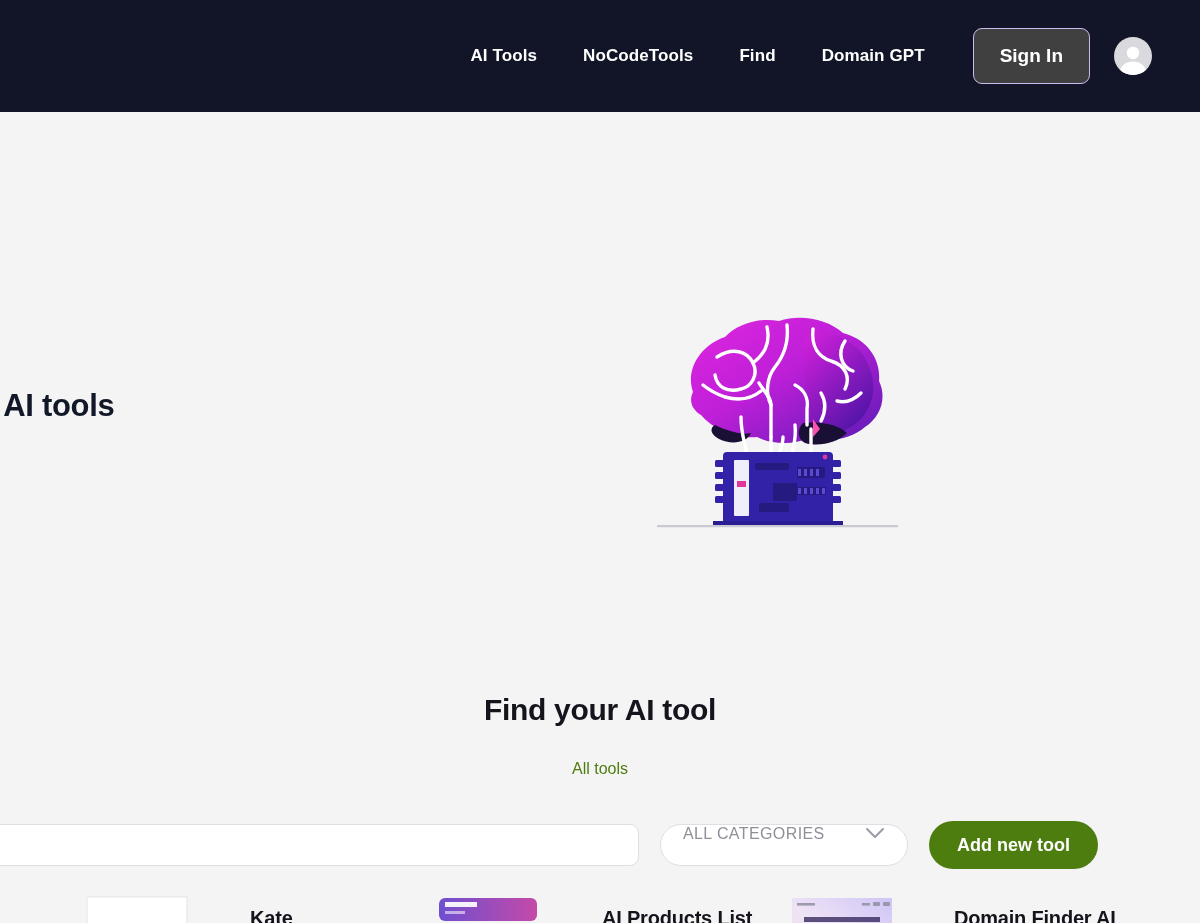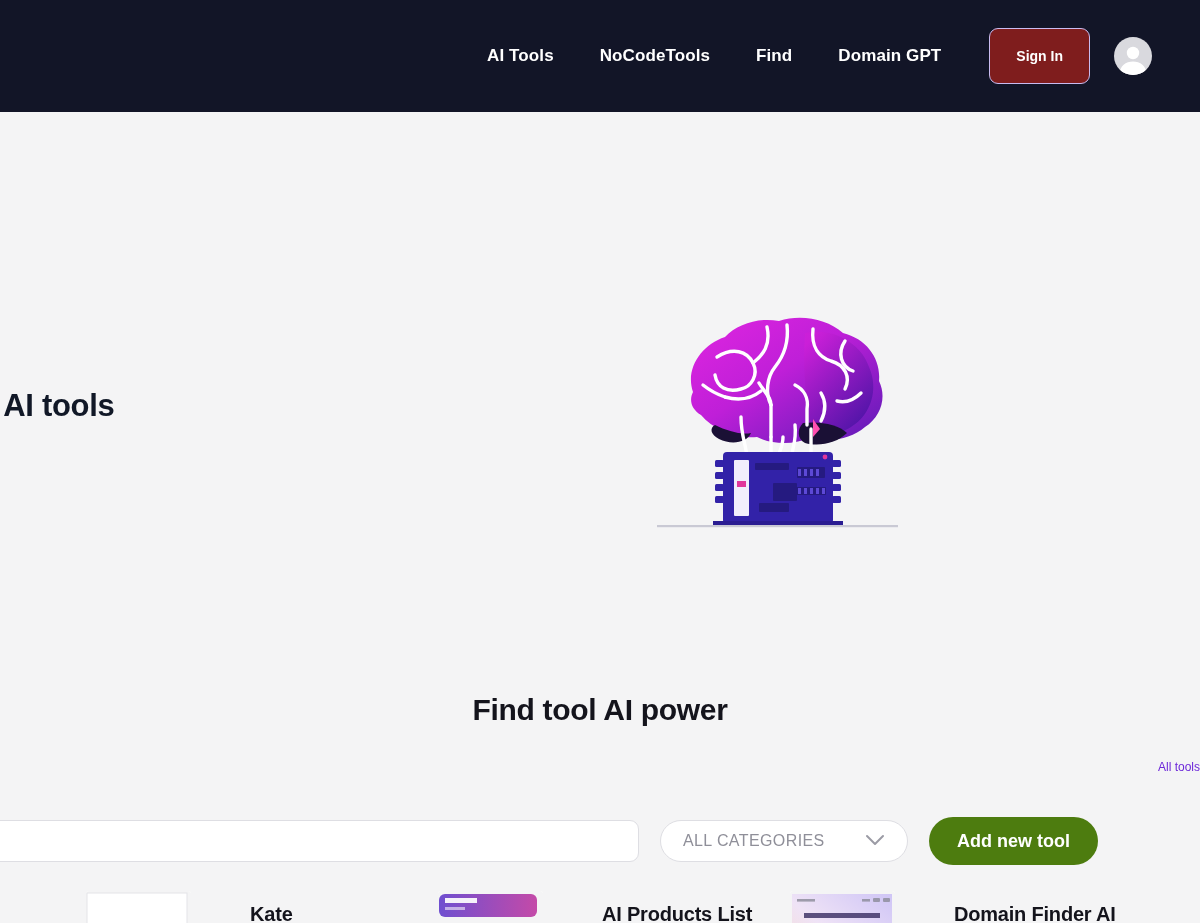--- a/index.html
+++ b/index.html
@@ -41,23 +41,23 @@
     color: #ffffff;
     font-size: 17px;
     font-weight: bold;
     letter-spacing: 0.1px;
     text-decoration: none;
     white-space: nowrap;
     cursor: pointer;
   }
 
   .signin-btn {
-    background: #7f1d1d;
+    background: #404040;
     color: #ffffff;
-    font-size: 14px;
+    font-size: 19px;
     font-weight: bold;
     border: 1px solid #c9bbf0;
     border-radius: 9px;
     padding: 0 26px;
     height: 56px;
     line-height: 54px;
     cursor: pointer;
     white-space: nowrap;
     font-family: "Liberation Sans", sans-serif;
   }
@@ -111,23 +111,22 @@
 
   .find-title {
     font-size: 30px;
     font-weight: bold;
     color: #14141c;
     letter-spacing: -0.3px;
   }
 
   .find-sub {
     margin-top: 33px;
-    font-size: 12px;
-    color: #6d28d9;
-    text-align: right;
+    font-size: 16px;
+    color: #4d7c0f;
   }
 
   
   .controls {
     display: flex;
     align-items: center;
     gap: 21px;
     margin-top: 43px;
     padding-left: 0;
   }
@@ -149,21 +148,20 @@
   .search-input::placeholder { color: #9ca3af; }
 
   .category-select {
     position: relative;
     width: 248px;
     height: 42px;
     border: 1px solid #dedee3;
     border-radius: 22px;
     background: #ffffff;
     display: flex;
-    align-items: center;
     padding: 0 22px;
     cursor: pointer;
   }
   .category-label {
     font-size: 16px;
     color: #8f8f99;
     letter-spacing: 0.4px;
     flex: 1;
   }
   .chevron { flex: 0 0 auto; display: block; }
@@ -333,21 +331,21 @@
       </g>
       <circle cx="170" cy="160" r="2.4" fill="#e0379b"></circle>
 
       <rect x="2" y="228" width="241" height="2.2" fill="#c9c9d4"></rect>
       <rect x="58" y="224" width="130" height="4" fill="#2a1c92"></rect>
     </svg>
   </div>
 </section>
 
 <section class="find-section">
-  <h2 class="find-title">Find tool AI power</h2>
+  <h2 class="find-title">Find your AI tool</h2>
   <p class="find-sub">All tools</p>
 </section>
 
 <div class="controls">
 
   <input class="search-input" placeholder="" style="">
 
   <div class="category-select">
     <span class="category-label">ALL CATEGORIES</span>
     <span class="chevron">

